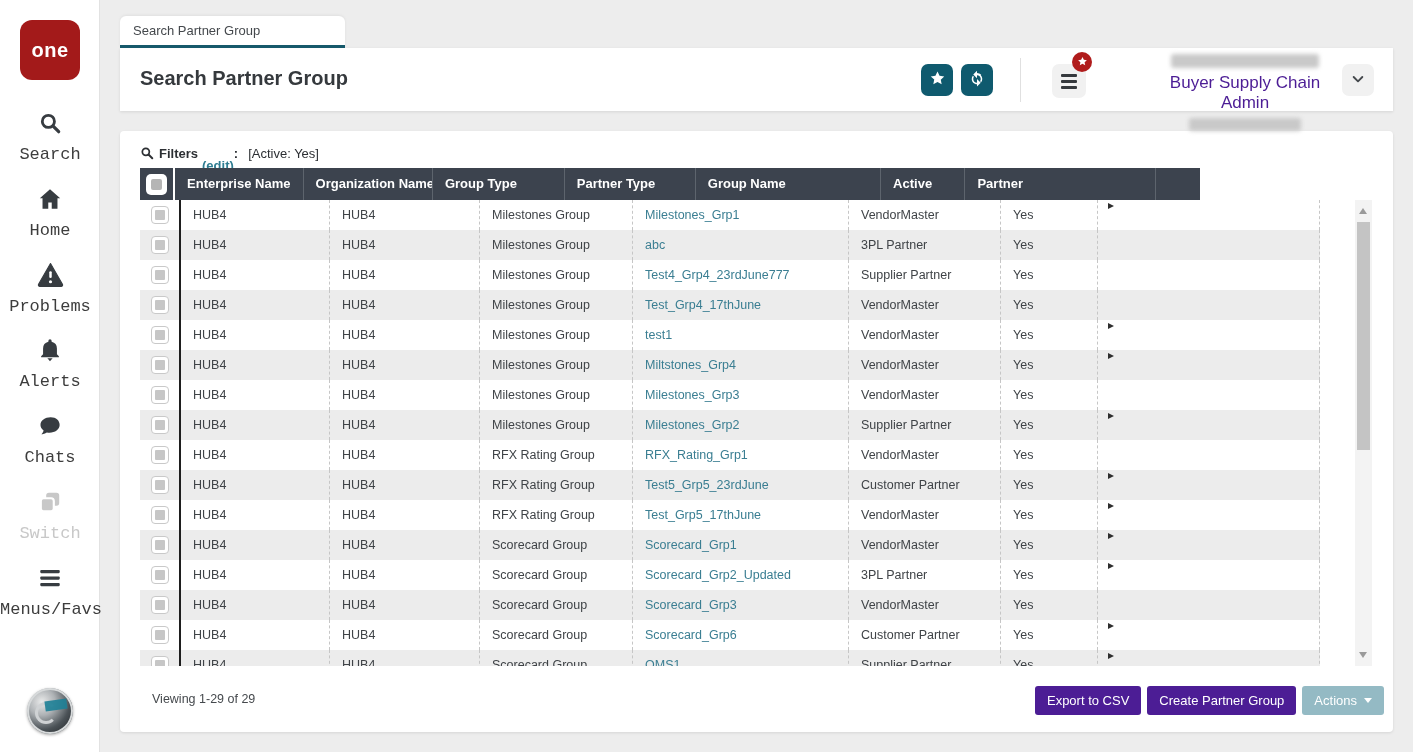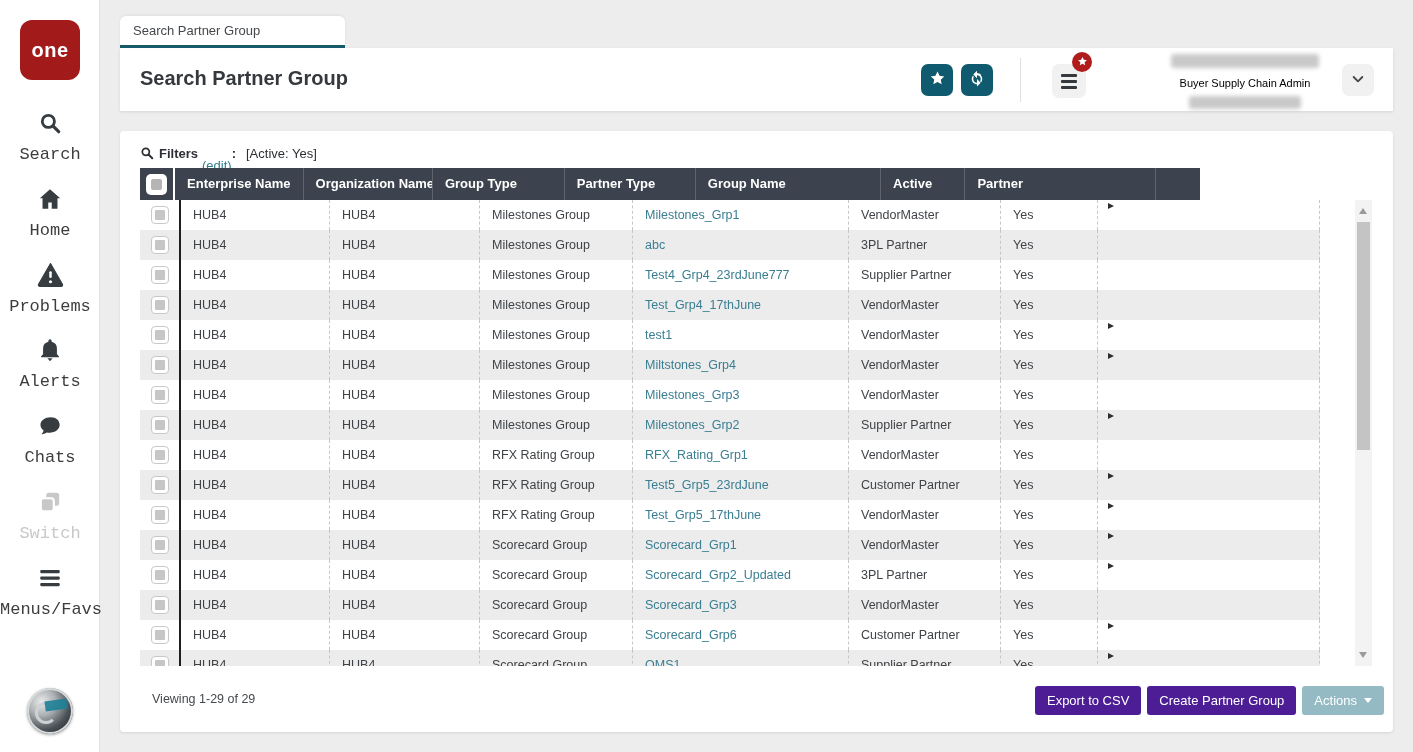--- a/index.html
+++ b/index.html
@@ -34,30 +34,30 @@
   .topbar-divider { position:absolute; left:900px; top:10px; width:1px; height:44px; background:#e0e0e0; }
   .btn-menu { position:absolute; left:932px; top:16px; width:34px; height:34px; background:#f1f1f1; border:none; border-radius:7px;
               display:flex; flex-direction:column; align-items:center; justify-content:center; gap:3px; cursor:pointer; }
   .btn-menu .bar { width:16px; height:3px; background:#35393d; border-radius:1px; }
   .menu-badge { position:absolute; left:952px; top:4px; width:20px; height:20px; background:#b01c1c; border-radius:50%;
                 display:flex; align-items:center; justify-content:center; z-index:4; }
   .user-block { position:absolute; left:1030px; top:6px; width:190px; text-align:center; cursor:pointer; }
   .redact { display:block; margin:0 auto; background:#c9c9c9; border-radius:3px; filter:blur(2px); }
   .redact.r1 { width:148px; height:14px; margin-bottom:5px; }
   .redact.r2 { width:112px; height:13px; margin-top:5px; }
-  .user-role { font-size:11px; color:#000000; }
+  .user-role { font-size:17px; color:#4c1d95; }
   .btn-chevron { position:absolute; left:1222px; top:16px; width:32px; height:32px; background:#f1f1f1; border:none; border-radius:7px;
                  color:#44484c; display:flex; align-items:center; justify-content:center; cursor:pointer; }
 
   
   .card { position:absolute; left:120px; top:131px; width:1273px; height:601px; background:#fff; border-radius:4px; box-shadow:0 1px 3px rgba(0,0,0,.10); }
   .filters-row { position:absolute; left:20px; top:12px; height:20px; display:flex; align-items:center; font-size:13px; color:#2c2f33; }
   .filters-row .ficon { margin-right:5px; color:#2c2f33; display:inline-flex; }
   .filters-label { font-weight:bold; }
-  .filters-edit { font-weight:normal; color:#2f7d92; cursor:pointer; margin-left:4px;margin-top:24px; }
+  .filters-edit { font-weight:bold; color:#2f7d92; cursor:pointer; margin-left:4px;margin-top:24px; }
   .filters-colon { font-weight:bold; margin-right:10px; }
   .filters-active { color:#2c2f33; }
 
   
   .table { position:absolute; left:20px; top:37px; width:1232px; height:498px; }
   .thead { display:flex; width:1060px; height:32px; background:#3c434e; }
   .th { height:32px; line-height:32px; color:#fff; font-size:13px; font-weight:bold; padding-left:12px; border-right:1px solid #5d646d; overflow:hidden; white-space:nowrap; }
   .th.col-cb { display:flex; align-items:center; justify-content:center; padding-left:0; border-right:2px solid #fff; }
   .th.col-gut, .th.col-sb { border-right:none; padding-left:0; }
   .tbody { position:relative; width:1232px; height:466px; overflow:hidden; background:#fff; }

